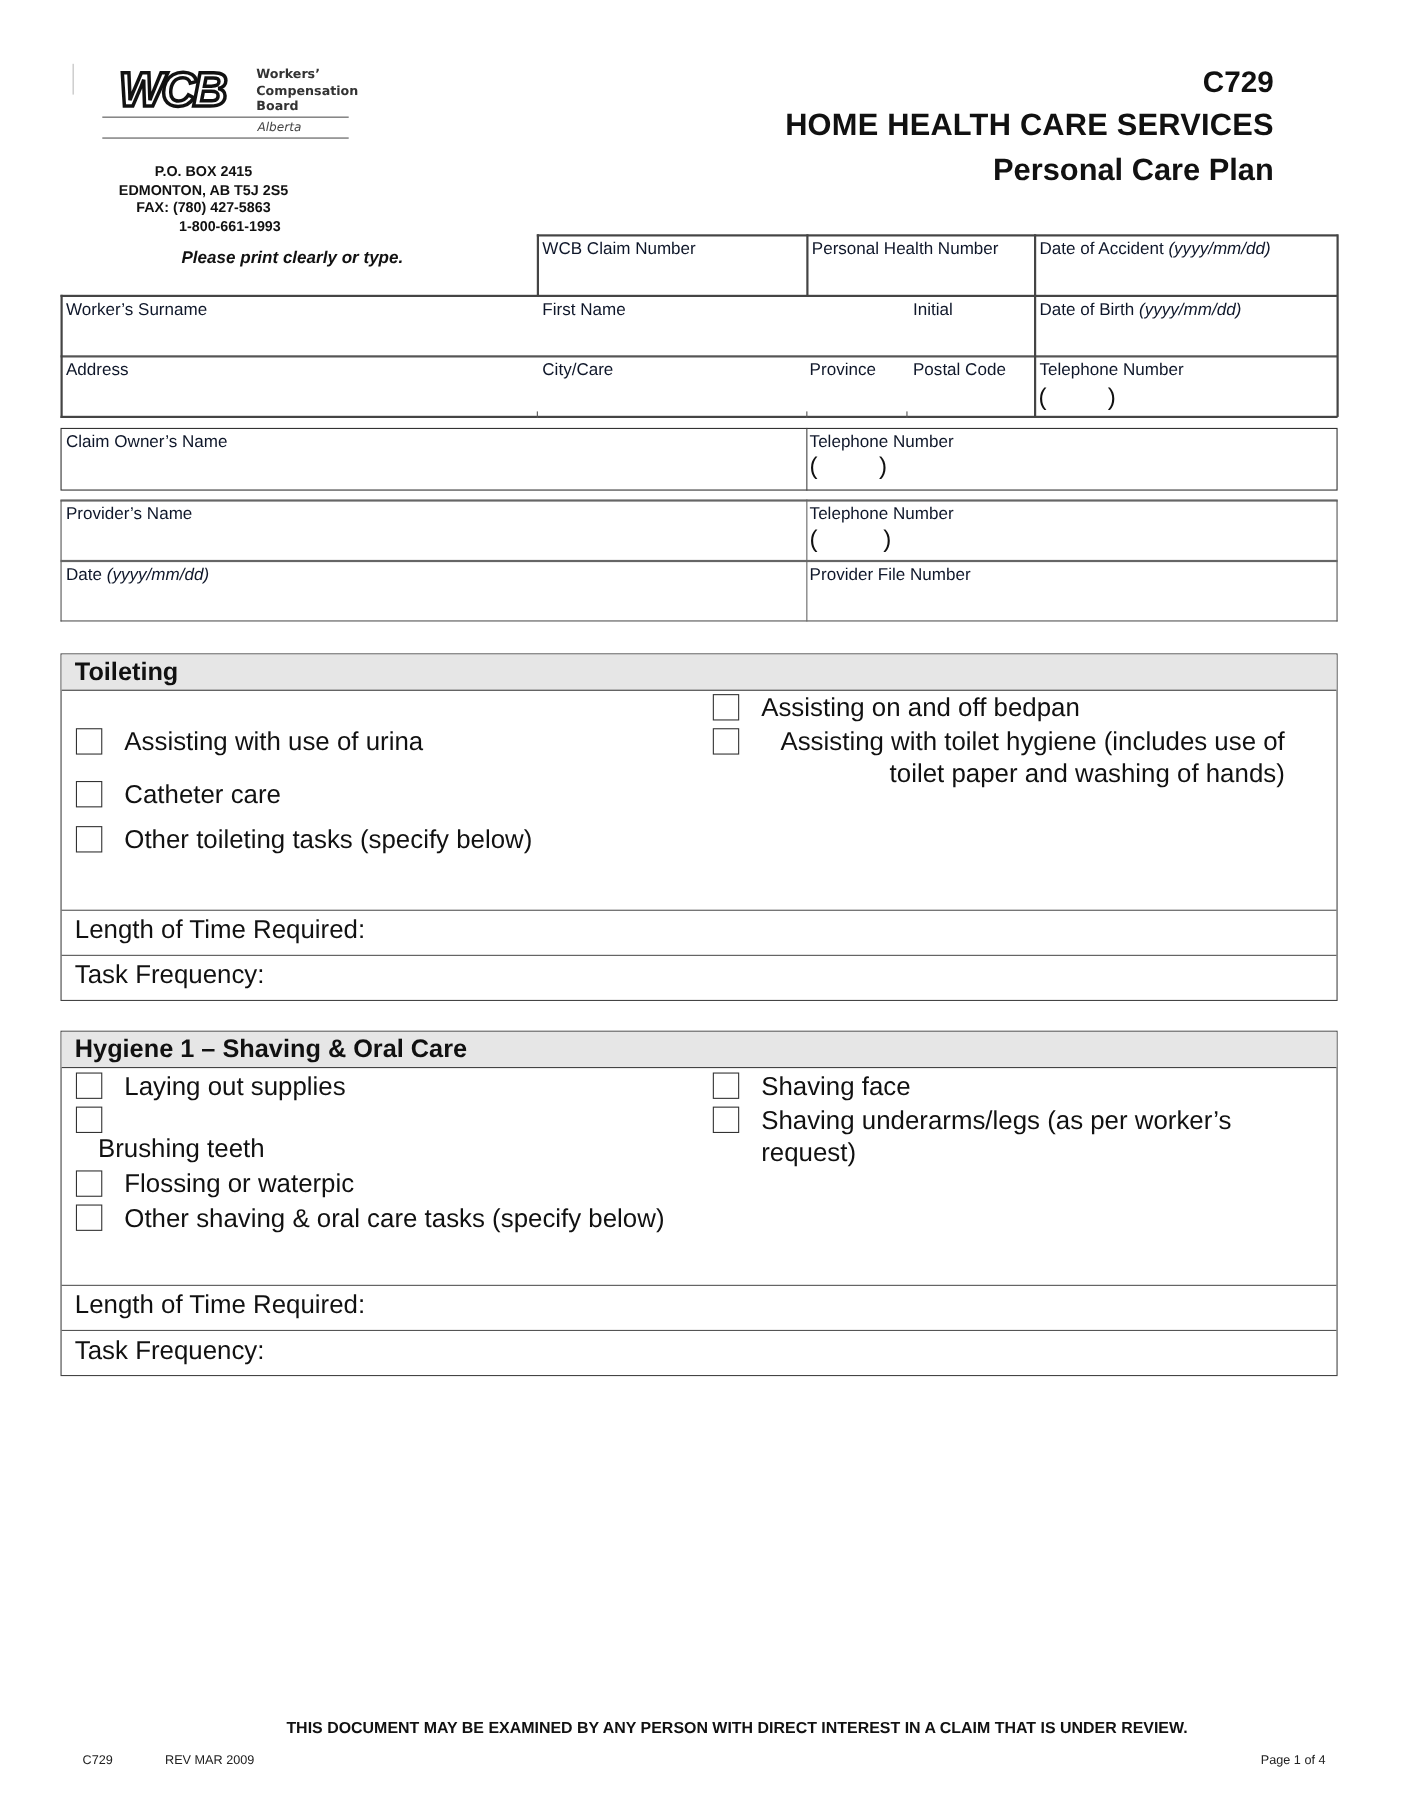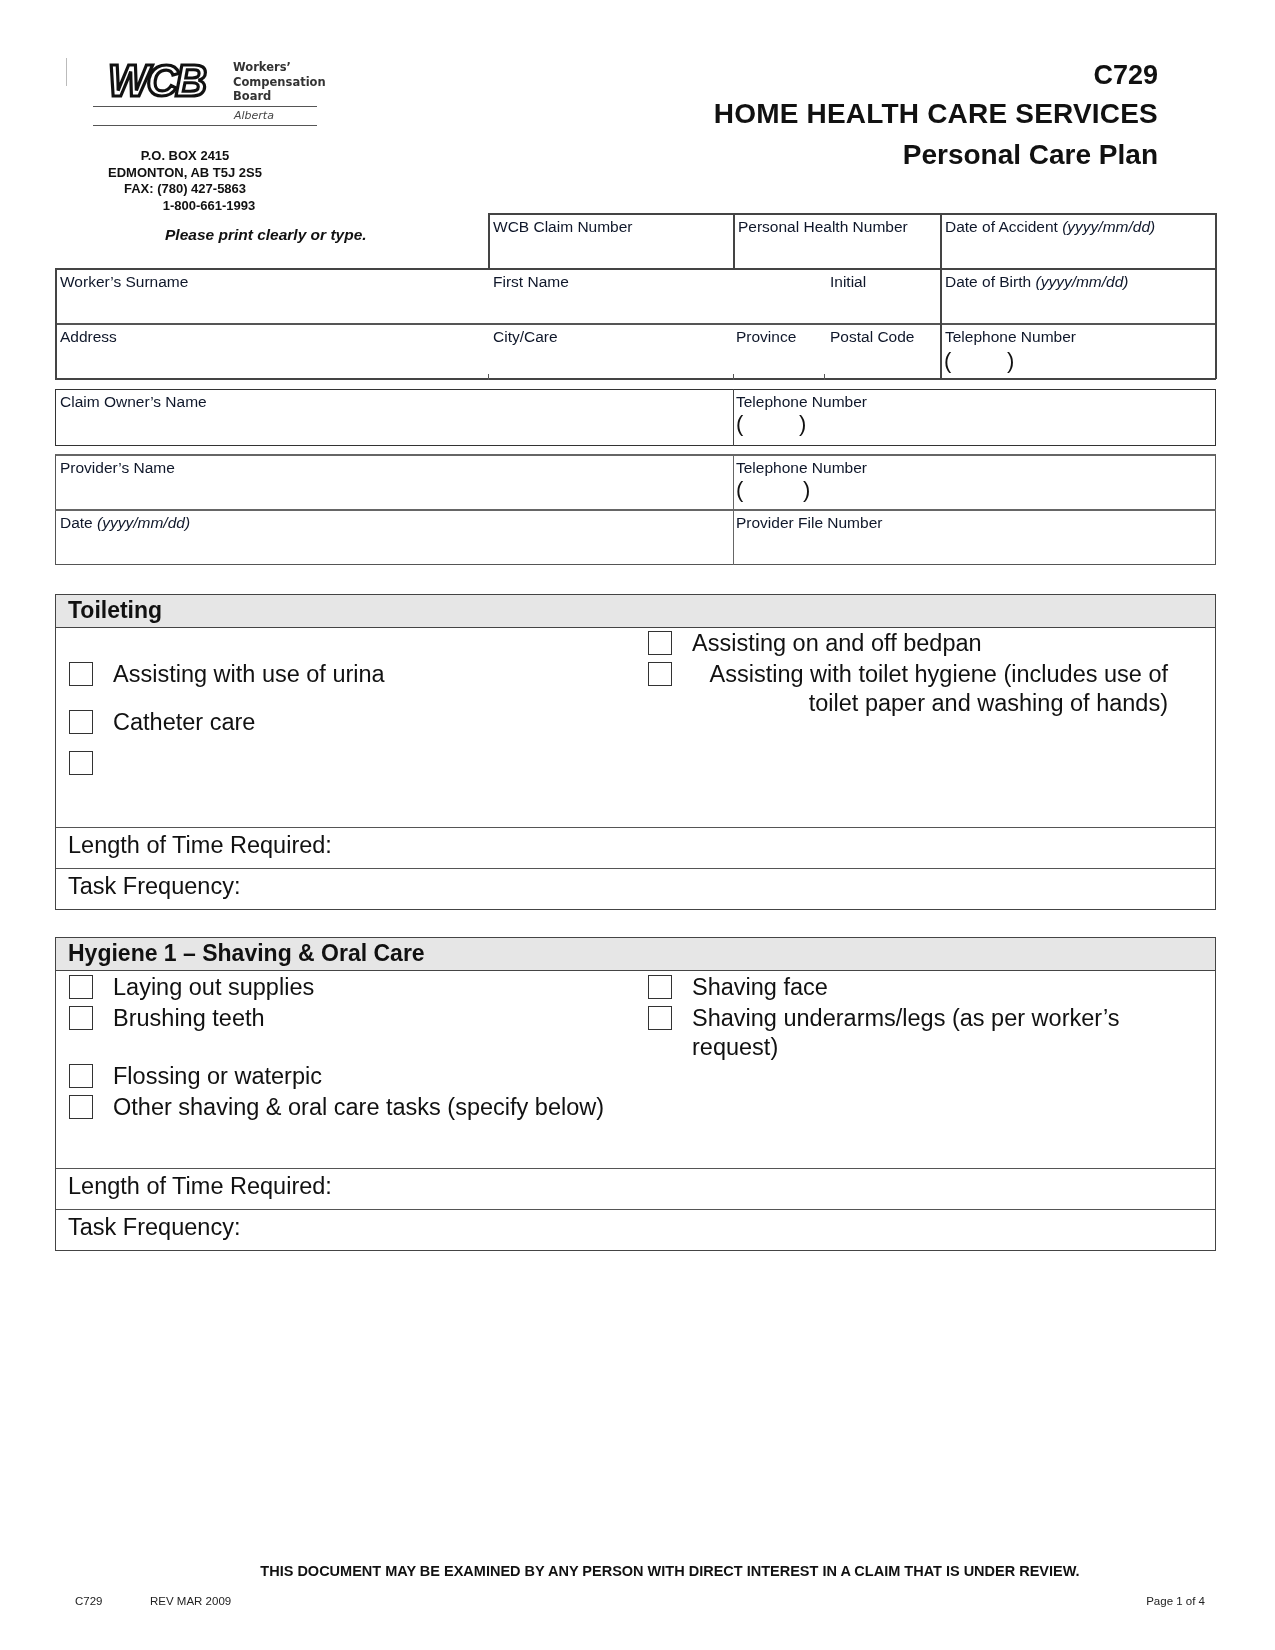--- a/index.html
+++ b/index.html
@@ -137,20 +137,21 @@
     <div class="item" style="left:13px; top:32px;">
       <div class="cb"></div>
       <span class="item-text">Assisting with use of urina</span>
     </div>
     <div class="item" style="left:13px; top:80px;">
       <div class="cb"></div>
       <span class="item-text">Catheter care</span>
     </div>
     <div class="item" style="left:13px; top:121px;">
       <div class="cb"></div>
+      <span class="item-text">Other toileting tasks (specify below)</span>
     </div>
     <div class="item" style="left:592px; top:1px;">
       <div class="cb"></div>
       <span class="item-text">Assisting on and off bedpan</span>
     </div>
     <div class="item" style="left:592px; top:32px; width:520px;text-align:right;">
       <div class="cb"></div>
       <span class="item-text">Assisting with toilet hygiene (includes use of toilet paper and washing of hands)</span>
     </div>
   </div>
@@ -158,21 +159,21 @@
   <div class="row-field">Task Frequency:</div>
 </div>
 
 <div class="section" style="top:937px;">
   <div class="section-head">Hygiene 1 – Shaving &amp; Oral Care</div>
   <div class="section-body" style="height:197px;">
     <div class="item" style="left:13px; top:2px;">
       <div class="cb"></div>
       <span class="item-text">Laying out supplies</span>
     </div>
-    <div class="item" style="left:13px; top:33px;">
+    <div class="item" style="left:13px; top:33px;flex-direction:column;">
       <div class="cb"></div>
       <span class="item-text">Brushing teeth</span>
     </div>
     <div class="item" style="left:13px; top:91px;">
       <div class="cb"></div>
       <span class="item-text">Flossing or waterpic</span>
     </div>
     <div class="item" style="left:13px; top:122px;">
       <div class="cb"></div>
       <span class="item-text">Other shaving &amp; oral care tasks (specify below)</span>

